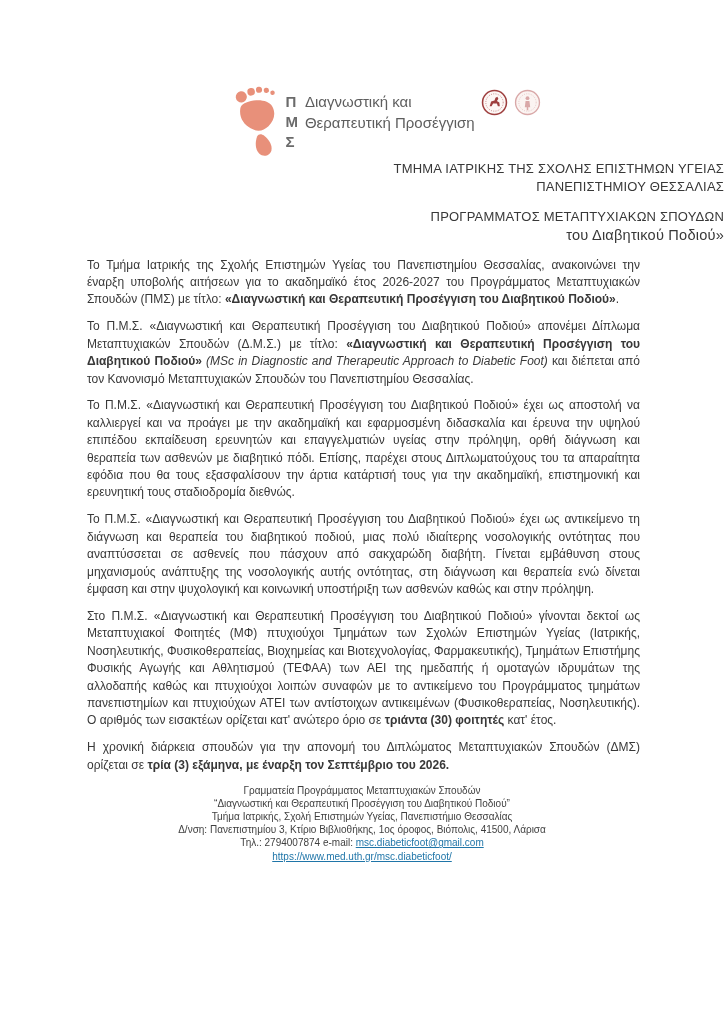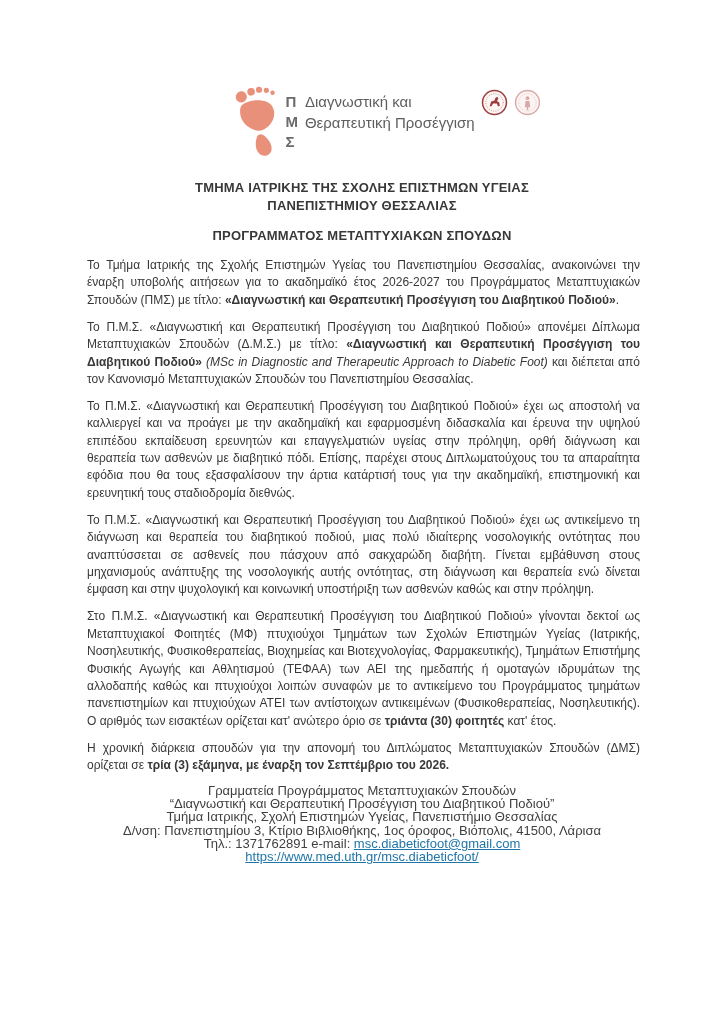--- a/index.html
+++ b/index.html
@@ -28,37 +28,37 @@
   }
   .logo-title{
     margin-top:5px;
     font-size:15px;line-height:21px;
     color:#5e5e5e;
     white-space:nowrap;
   }
   .seals{display:flex;gap:6px;margin:3px 0 0 6px;}
   .seal-svg{width:27px;height:27px;}
   
-  .doc-header{margin-top:19px;text-align:center;font-weight:700;}
+  .doc-header{text-align:right;font-weight:400;}
   .h-line{font-size:13px;line-height:18px;letter-spacing:.2px;}
   .h-gap{height:12px;}
   .h-line.big{font-size:14.6px;line-height:18.6px;}
   
   .body-text{
     width:553px;margin:12px 0 0 87px;
     font-size:12px;line-height:17.4px;
     text-align:justify;
   }
   .body-text p{margin:0 0 9.5px 0;}
   .b{font-weight:700;}
   .i{font-style:italic;}
   
   .doc-footer{
     margin-top:6px;text-align:center;
-    font-size:13px;line-height:13.2px;color:#3f3f3f;
+    font-size:10px;line-height:13.2px;color:#3f3f3f;
   }
   .doc-footer a{text-decoration:underline;}
   a.link{cursor:pointer;margin-top:12px;}
 </style>
 </head>
 <body>
 
 <div class="page">
 
   <div class="logo-row">
@@ -98,33 +98,34 @@
         <path d="M12 12.5 L16 12.5 L16.8 19 L14.8 19 L14.8 22 L13.2 22 L13.2 19 L11.2 19 Z" fill="currentColor"></path>
       </svg>
     </div>
   </div>
 
   <div class="doc-header">
     <div class="h-line">ΤΜΗΜΑ ΙΑΤΡΙΚΗΣ ΤΗΣ ΣΧΟΛΗΣ ΕΠΙΣΤΗΜΩΝ ΥΓΕΙΑΣ</div>
     <div class="h-line">ΠΑΝΕΠΙΣΤΗΜΙΟΥ ΘΕΣΣΑΛΙΑΣ</div>
     <div class="h-gap"></div>
     <div class="h-line">ΠΡΟΓΡΑΜΜΑΤΟΣ ΜΕΤΑΠΤΥΧΙΑΚΩΝ ΣΠΟΥΔΩΝ</div>
+    <div class="h-line big">του Διαβητικού Ποδιού»</div>
   </div>
 
   <div class="body-text">
     <p><span>Το Τμήμα Ιατρικής της Σχολής Επιστημών Υγείας του Πανεπιστημίου Θεσσαλίας, ανακοινώνει την έναρξη υποβολής αιτήσεων για το ακαδημαϊκό έτος 2026-2027 του Προγράμματος Μεταπτυχιακών Σπουδών (ΠΜΣ) με τίτλο: </span><span class="b">«Διαγνωστική και Θεραπευτική Προσέγγιση του Διαβητικού Ποδιού»</span><span>.</span></p>
     <p><span>Το Π.Μ.Σ. «Διαγνωστική και Θεραπευτική Προσέγγιση του Διαβητικού Ποδιού» απονέμει Δίπλωμα Μεταπτυχιακών Σπουδών (Δ.Μ.Σ.) με τίτλο: </span><span class="b">«Διαγνωστική και Θεραπευτική Προσέγγιση του Διαβητικού Ποδιού»</span><span> </span><span class="i">(MSc in Diagnostic and Therapeutic Approach to Diabetic Foot)</span><span> και διέπεται από τον Κανονισμό Μεταπτυχιακών Σπουδών του Πανεπιστημίου Θεσσαλίας.</span></p>
     <p><span>Το Π.Μ.Σ. «Διαγνωστική και Θεραπευτική Προσέγγιση του Διαβητικού Ποδιού» έχει ως αποστολή να καλλιεργεί και να προάγει με την ακαδημαϊκή και εφαρμοσμένη διδασκαλία και έρευνα την υψηλού επιπέδου εκπαίδευση ερευνητών και επαγγελματιών υγείας στην πρόληψη, ορθή διάγνωση και θεραπεία των ασθενών με διαβητικό πόδι. Επίσης, παρέχει στους Διπλωματούχους του τα απαραίτητα εφόδια που θα τους εξασφαλίσουν την άρτια κατάρτισή τους για την ακαδημαϊκή, επιστημονική και ερευνητική τους σταδιοδρομία διεθνώς.</span></p>
     <p><span>Το Π.Μ.Σ. «Διαγνωστική και Θεραπευτική Προσέγγιση του Διαβητικού Ποδιού» έχει ως αντικείμενο τη διάγνωση και θεραπεία του διαβητικού ποδιού, μιας πολύ ιδιαίτερης νοσολογικής οντότητας που αναπτύσσεται σε ασθενείς που πάσχουν από σακχαρώδη διαβήτη. Γίνεται εμβάθυνση στους μηχανισμούς ανάπτυξης της νοσολογικής αυτής οντότητας, στη διάγνωση και θεραπεία ενώ δίνεται έμφαση και στην ψυχολογική και κοινωνική υποστήριξη των ασθενών καθώς και στην πρόληψη.</span></p>
     <p><span>Στο Π.Μ.Σ. «Διαγνωστική και Θεραπευτική Προσέγγιση του Διαβητικού Ποδιού» γίνονται δεκτοί ως Μεταπτυχιακοί Φοιτητές (ΜΦ) πτυχιούχοι Τμημάτων των Σχολών Επιστημών Υγείας (Ιατρικής, Νοσηλευτικής, Φυσικοθεραπείας, Βιοχημείας και Βιοτεχνολογίας, Φαρμακευτικής), Τμημάτων Επιστήμης Φυσικής Αγωγής και Αθλητισμού (ΤΕΦΑΑ) των ΑΕΙ της ημεδαπής ή ομοταγών ιδρυμάτων της αλλοδαπής καθώς και πτυχιούχοι λοιπών συναφών με το αντικείμενο του Προγράμματος τμημάτων πανεπιστημίων και πτυχιούχων ΑΤΕΙ των αντίστοιχων αντικειμένων (Φυσικοθεραπείας, Νοσηλευτικής). Ο αριθμός των εισακτέων ορίζεται κατ' ανώτερο όριο σε </span><span class="b">τριάντα (30) φοιτητές</span><span> κατ' έτος.</span></p>
     <p><span>Η χρονική διάρκεια σπουδών για την απονομή του Διπλώματος Μεταπτυχιακών Σπουδών (ΔΜΣ) ορίζεται σε </span><span class="b">τρία (3) εξάμηνα, με έναρξη τον Σεπτέμβριο του 2026.</span></p>
   </div>
 
   <div class="doc-footer">
     <div><span>Γραμματεία Προγράμματος Μεταπτυχιακών Σπουδών</span></div>
     <div><span>“Διαγνωστική και Θεραπευτική Προσέγγιση του Διαβητικού Ποδιού”</span></div>
     <div><span>Τμήμα Ιατρικής, Σχολή Επιστημών Υγείας, Πανεπιστήμιο Θεσσαλίας</span></div>
     <div><span>Δ/νση: Πανεπιστημίου 3, Κτίριο Βιβλιοθήκης, 1ος όροφος, Βιόπολις, 41500, Λάρισα</span></div>
-    <div><span>Τηλ.: 1371762891 e-mail: </span><a href="#" class="link" style="color: rgb(31, 117, 168);">msc.diabeticfoot@gmail.com</a></div>
+    <div><span>Τηλ.: 2794007874 e-mail: </span><a href="#" class="link" style="color: rgb(31, 117, 168);">msc.diabeticfoot@gmail.com</a></div>
     <div><a href="#" class="link" style="color: rgb(31, 117, 168);">https://www.med.uth.gr/msc.diabeticfoot/</a></div>
   </div>
 
 </div>
 
 </body></html>

